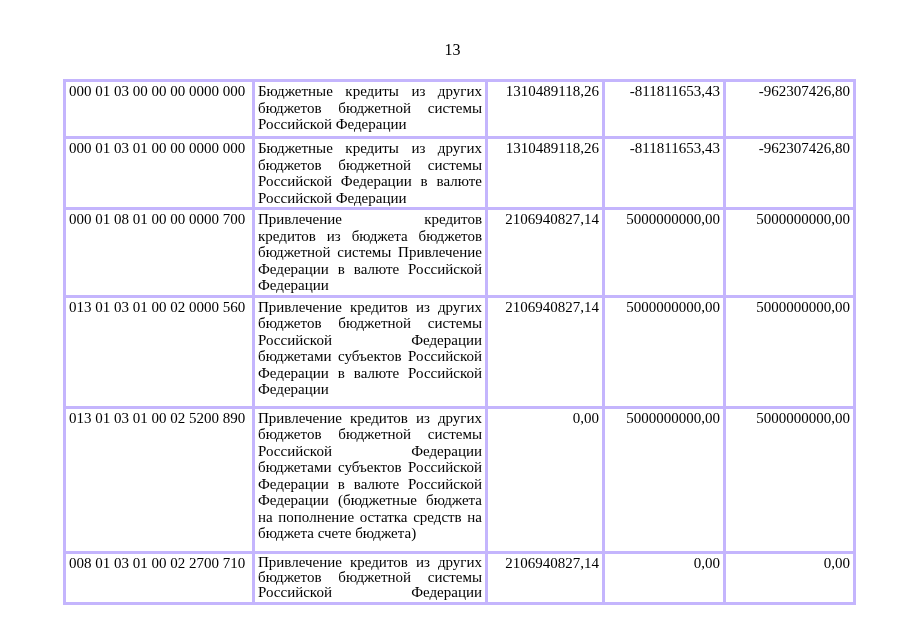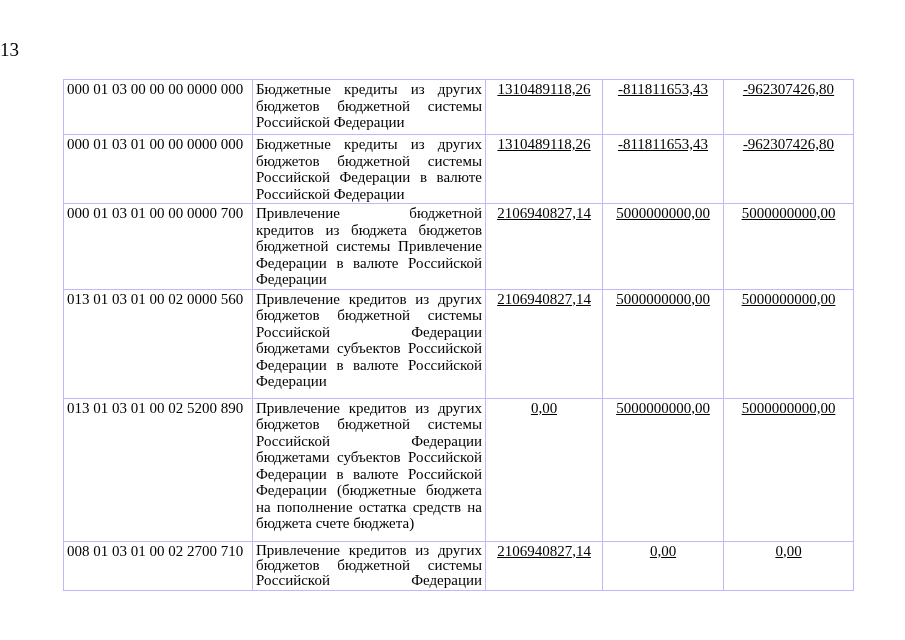--- a/index.html
+++ b/index.html
@@ -14,55 +14,54 @@
     background: #ffffff;
     overflow: hidden;
     color: #000000;
     font-family: "Liberation Serif", "DejaVu Serif", serif;
   }
   .page-number {
     position: absolute;
     top: 41px;
     left: 0;
     width: 100%;
-    text-align: left;
-    font-size: 19px;
+    text-align: center;
+    font-size: 16px;
     line-height: 17px;
   }
   table.doc {
     position: absolute;
     left: 63px;
     top: 79px;
     width: 790px;
     border-collapse: collapse;
     table-layout: fixed;
     font-size: 15px;
   }
   table.doc td {
-    border: 1px solid #c4b5fd;
+    border: 3px solid #c4b5fd;
     vertical-align: top;
     padding: 1px 3px;
     overflow: hidden;
   }
   td.code {
     white-space: nowrap;
     text-align: left;
     line-height: 16.5px;
     letter-spacing: 0px;
   }
   td.name div {
     line-height: 16.5px;
   }
   
   .jl { text-align: justify; text-align-last: justify; }
   .ll { text-align: left; }
   td.val {
-    text-align: center;
+    text-align: right;
     line-height: 16.5px;
-    text-decoration: underline;
   }
   tr.r1 td { height: 52px; }
   tr.r2 td { height: 66px; margin-top: 35px; }
   tr.r3 td { height: 79px; }
   tr.r4 td { height: 106px; }
   tr.r5 td { height: 140px; }
   tr.r6 td { height: 45px; }
   tr.r6 td.name div { line-height: 15.4px; }
 </style>
 </head>
@@ -98,23 +97,23 @@
             <div class="jl">Бюджетные кредиты из других</div>
             <div class="jl">бюджетов бюджетной системы</div>
             <div class="jl">Российской Федерации в валюте</div>
             <div class="ll">Российской Федерации</div>
           </td>
         <td class="val">1310489118,26</td>
         <td class="val">-811811653,43</td>
         <td class="val">-962307426,80</td>
       </tr>
       <tr class="r3">
-        <td class="code">000 01 03 01 00 00 0000 700</td>
+        <td class="code">000 01 08 01 00 00 0000 700</td>
         <td class="name">
-            <div class="jl">Привлечение бюджетной</div>
+            <div class="jl">Привлечение кредитов</div>
             <div class="jl">кредитов из бюджета бюджетов</div>
             <div class="jl">бюджетной системы Привлечение</div>
             <div class="jl">Федерации в валюте Российской</div>
             <div class="ll">Федерации</div>
           </td>
         <td class="val">2106940827,14</td>
         <td class="val">5000000000,00</td>
         <td class="val">5000000000,00</td>
       </tr>
       <tr class="r4">

